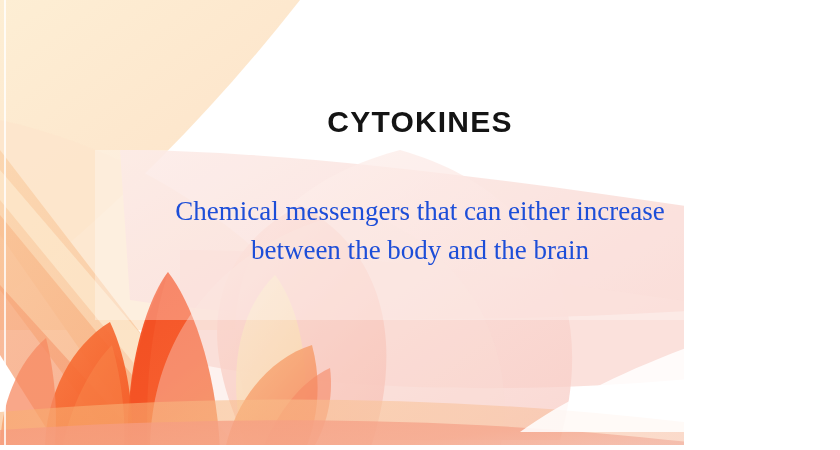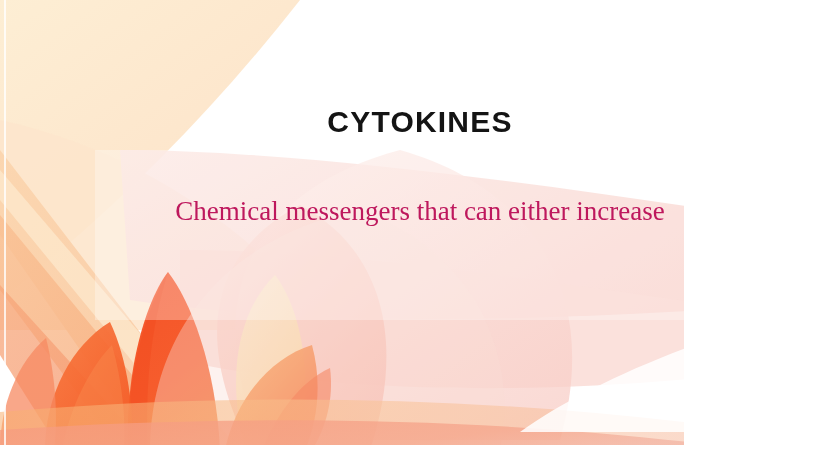--- a/index.html
+++ b/index.html
@@ -44,21 +44,21 @@
   }
   .body-text {
     position: absolute;
     top: 192px;
     left: 0;
     width: 840px;
     text-align: center;
     font-family: "Liberation Serif", serif;
     font-size: 27px;
     font-weight: 400;
-    color: #be185d;
+    color: #1d4ed8;
     line-height: 39px;
     pointer-events: auto;
   }
   .body-line { display: block; }
   
   .frame-left {
     position: absolute;
     left: 4px;
     top: 0;
     width: 2px;
@@ -185,16 +185,17 @@
     <path d="M95,150 L760,150 L760,320 L95,320 Z" fill="#ffffff" opacity="0.30"></path>
   </svg>
 
   <div class="frame-left"></div>
   <div class="frame-bottom"></div>
 
   <div class="content">
     <div class="title">CYTOKINES</div>
     <div class="body-text">
       <span class="body-line">Chemical messengers that can either increase</span>
+      <span class="body-line">between the body and the brain</span>
     </div>
   </div>
 
 </div>
 
 </body></html>

